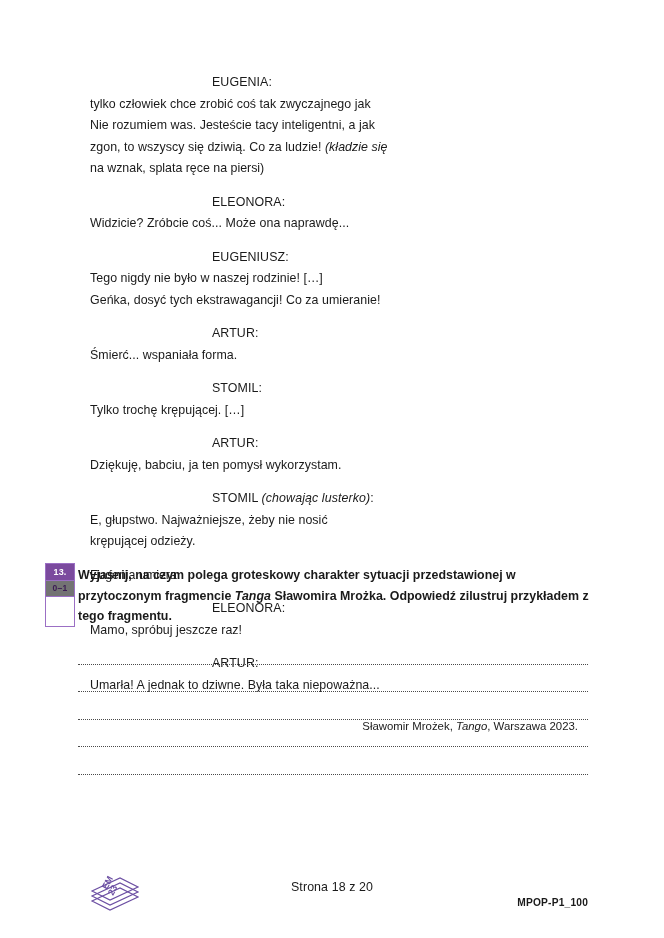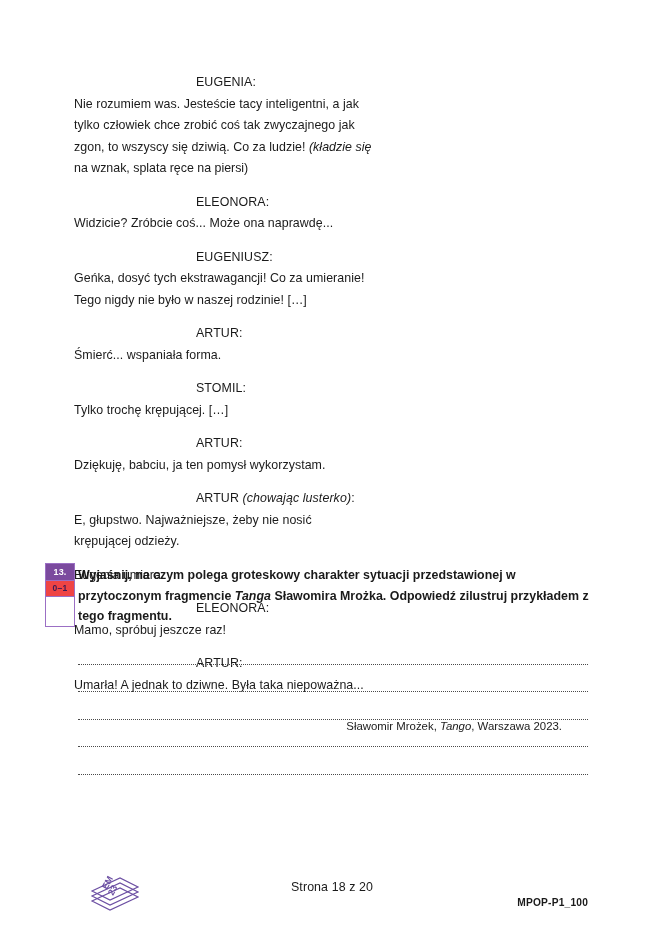--- a/index.html
+++ b/index.html
@@ -19,21 +19,21 @@
   
   .page {
     position: absolute;
     inset: 0;
     background: #ffffff;
   }
 
   
   .passage {
     position: absolute;
-    left: 74px;
+    left: 90px;
     top: 72px;
     width: 510px;
   }
 
   .speaker {
     font-size: 12.4px;
     line-height: 21.5px;
     margin: 0;
     padding-left: 122px;
     white-space: nowrap;
@@ -84,21 +84,21 @@
     background: #7b4a9e;
     color: #ffffff;
     font-size: 9px;
     font-weight: bold;
     text-align: center;
     line-height: 16px;
     height: 16px;
     letter-spacing: 0.2px;
   }
   .qbox-pts {
-    background: #ef4444;
+    background: #737373;
     color: #3c1a55;
     font-size: 8.5px;
     font-weight: bold;
     text-align: center;
     line-height: 15px;
     height: 15px;
     border-top: 1px solid #9b6fc4;
     border-bottom: 1px solid #9b6fc4;
     letter-spacing: 0.2px;
   }
@@ -167,54 +167,54 @@
   }
 </style>
 </head>
 <body>
 
 <div class="page">
 
   <div class="passage">
 
     <p class="speaker">EUGENIA:</p>
+    <p class="line">tylko człowiek chce zrobić coś tak zwyczajnego jak</p>
     <p class="line">Nie rozumiem was. Jesteście tacy inteligentni, a jak</p>
-    <p class="line">tylko człowiek chce zrobić coś tak zwyczajnego jak</p>
     <p class="line"><span>zgon, to wszyscy się dziwią. Co za ludzie! </span><span class="stage-inline">(kładzie się</span></p>
     <p class="stage-dir">na wznak, splata ręce na piersi)</p>
 
     <div class="gap-med"></div>
 
     <p class="speaker">ELEONORA:</p>
     <p class="line">Widzicie? Zróbcie coś... Może ona naprawdę...</p>
 
     <div class="gap-med"></div>
 
     <p class="speaker">EUGENIUSZ:</p>
+    <p class="line">Tego nigdy nie było w naszej rodzinie! […]</p>
     <p class="line">Geńka, dosyć tych ekstrawagancji! Co za umieranie!</p>
-    <p class="line">Tego nigdy nie było w naszej rodzinie! […]</p>
 
     <div class="gap-med"></div>
 
     <p class="speaker">ARTUR:</p>
     <p class="line">Śmierć... wspaniała forma.</p>
 
     <div class="gap-med"></div>
 
     <p class="speaker">STOMIL:</p>
     <p class="line">Tylko trochę krępującej. […]</p>
 
     <div class="gap-med"></div>
 
     <p class="speaker">ARTUR:</p>
     <p class="line">Dziękuję, babciu, ja ten pomysł wykorzystam.</p>
 
     <div class="gap-med"></div>
 
-    <p class="speaker"><span>ARTUR </span><span class="stage-inline">(chowając lusterko)</span><span>:</span></p>
+    <p class="speaker"><span>STOMIL </span><span class="stage-inline">(chowając lusterko)</span><span>:</span></p>
     <p class="line">E, głupstwo. Najważniejsze, żeby nie nosić</p>
     <p class="line">krępującej odzieży.</p>
 
     <div class="gap-med"></div>
 
     <p class="stage-dir">Eugenia umiera.</p>
 
     <div class="gap-med"></div>
 
     <p class="speaker">ELEONORA:</p>

